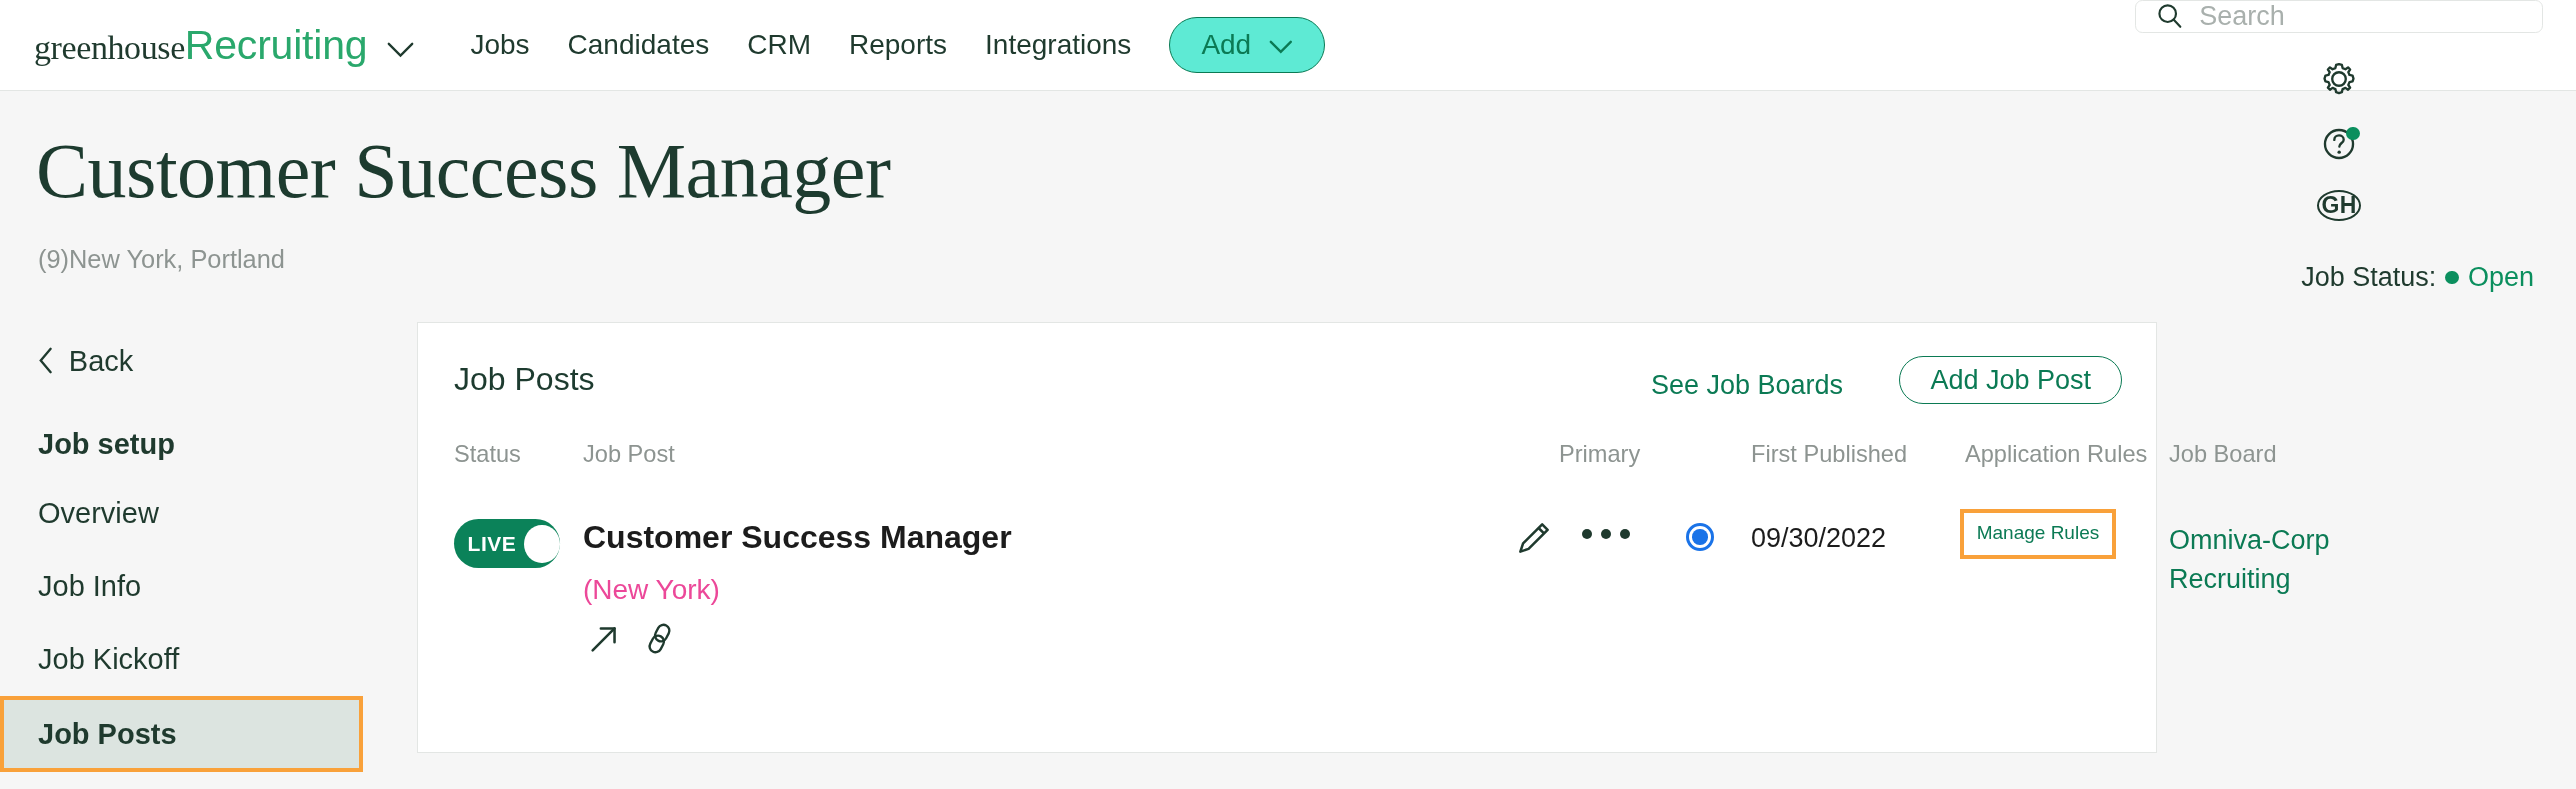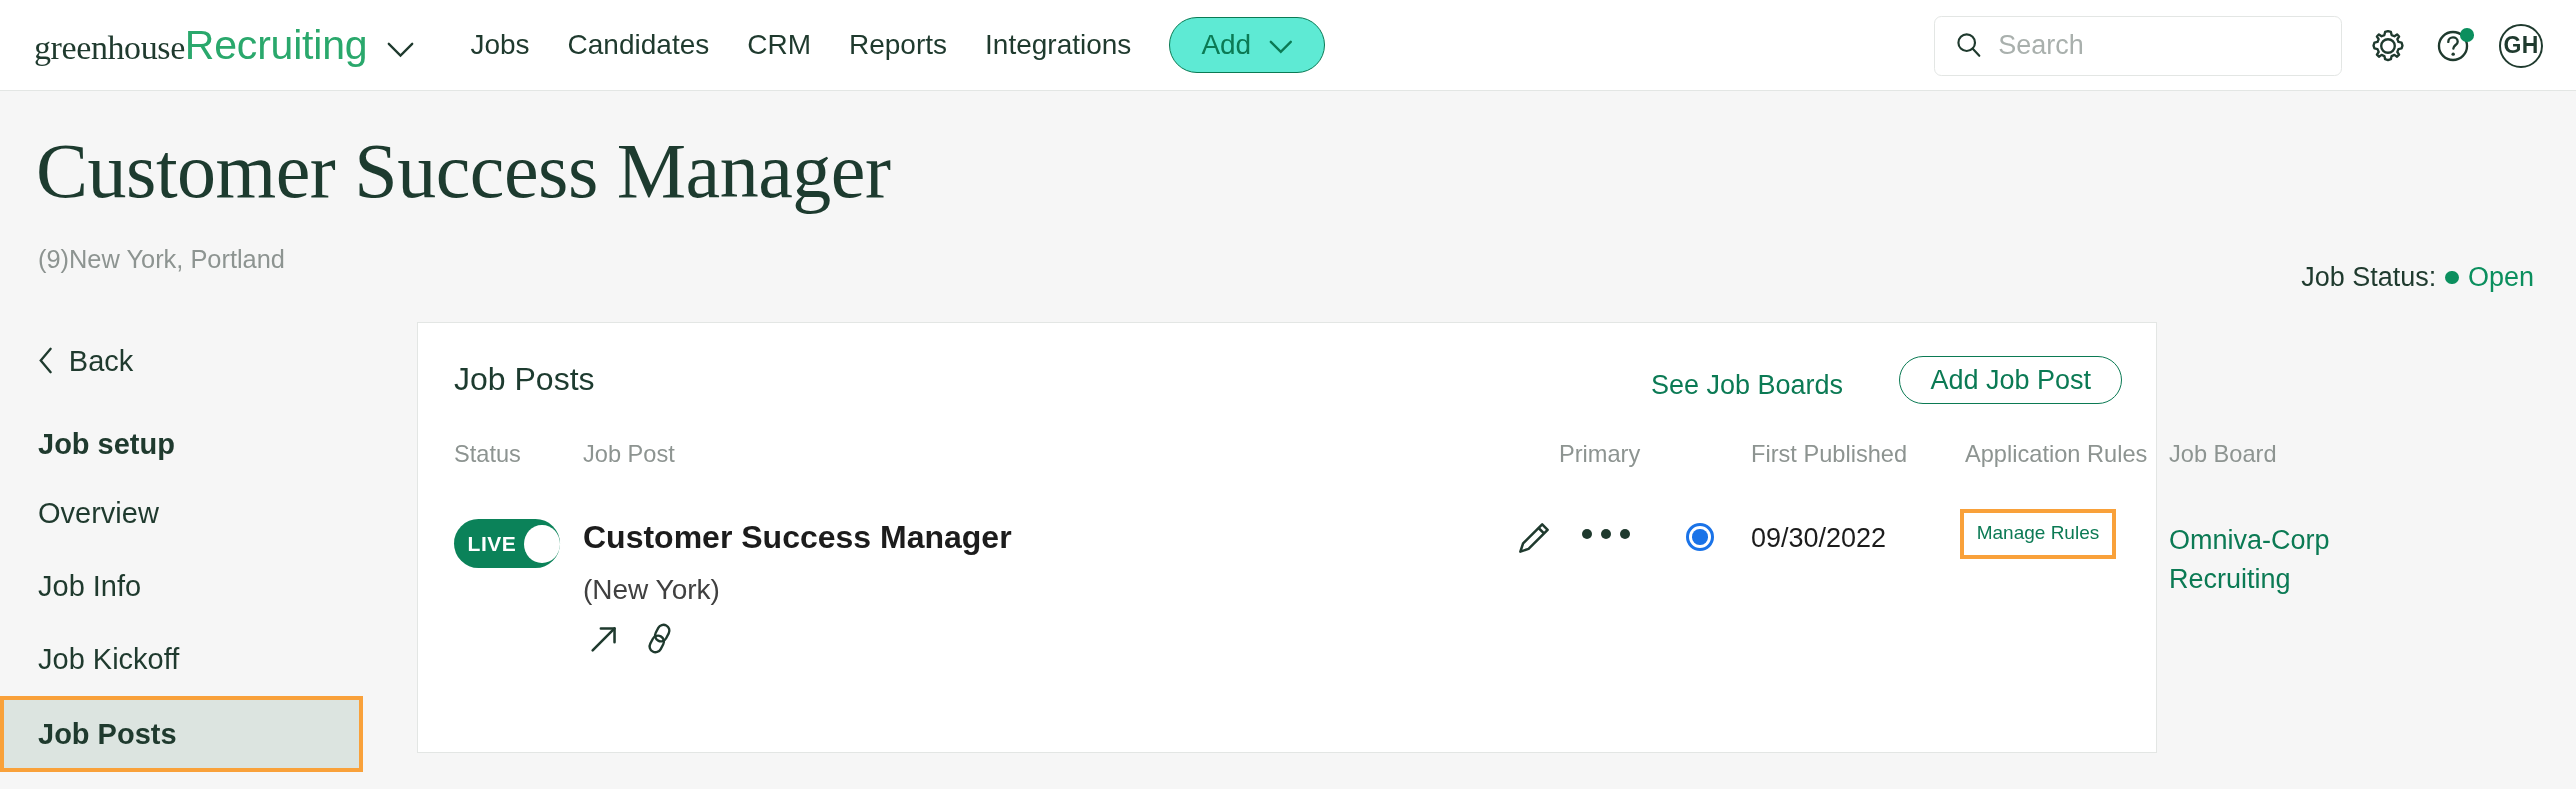--- a/index.html
+++ b/index.html
@@ -42,21 +42,21 @@
     height: 56px; padding: 0 31px;
     border: 1.8px solid #0b7a54; border-radius: 36px;
     background: #5eead4; color: #0b7a54;
     font-size: 28px;
     display: flex; align-items: center; gap: 18px;
     cursor: pointer;
   }
 
   .nav-right {
     position: absolute; right: 33px; top: 0; height: 91px;
-    display: flex; align-items: center; gap: 27px;
+    display: flex; align-items: center; gap: 27px; flex-direction: column;
   }
   .searchbox {
     width: 408px; height: 60px;
     border: 1.8px solid #e3e6e4; border-radius: 7.3px;
     background: #fff;
     display: flex; align-items: center; padding: 0 20px; gap: 16.3px;
     cursor: text;
   }
   .searchbox input {
     border: none; outline: none; font-size: 27px; color: #1f3a2e;
@@ -174,21 +174,21 @@
     width: 38px; height: 38px; border-radius: 50%;
     background: #ffffff; margin-left: 8.2px;
   }
 
   .post-name {
     left: 165px; top: 34px;
     font-size: 32px; font-weight: bold; color: #1c1c1c; white-space: nowrap;
   }
   .post-loc {
     left: 165px; top: 89px;
-    font-size: 28px; color: #404040;
+    font-size: 28px; color: #ec4899;
   }
   .post-icons {
     left: 171px; top: 138px;
     display: flex; align-items: center; gap: 25.4px;
   }
   .pencil-cell { left: 1096px; top: 33px; cursor: pointer; }
   .ellipsis-cell {
     left: 1164px; top: 44px; cursor: pointer;
     display: flex; align-items: center; gap: 9px;
   }

